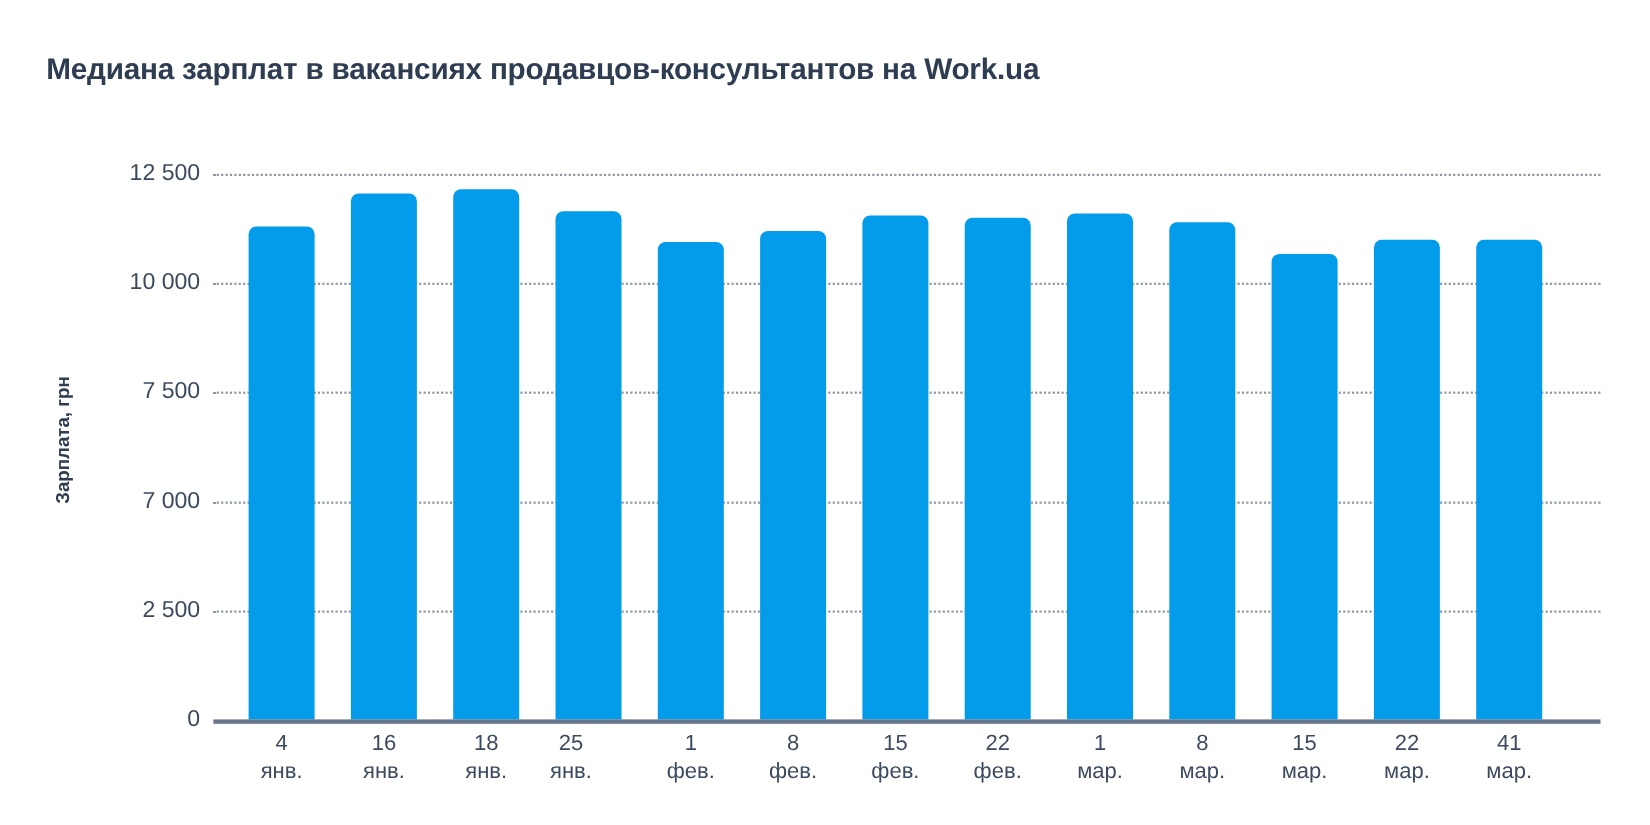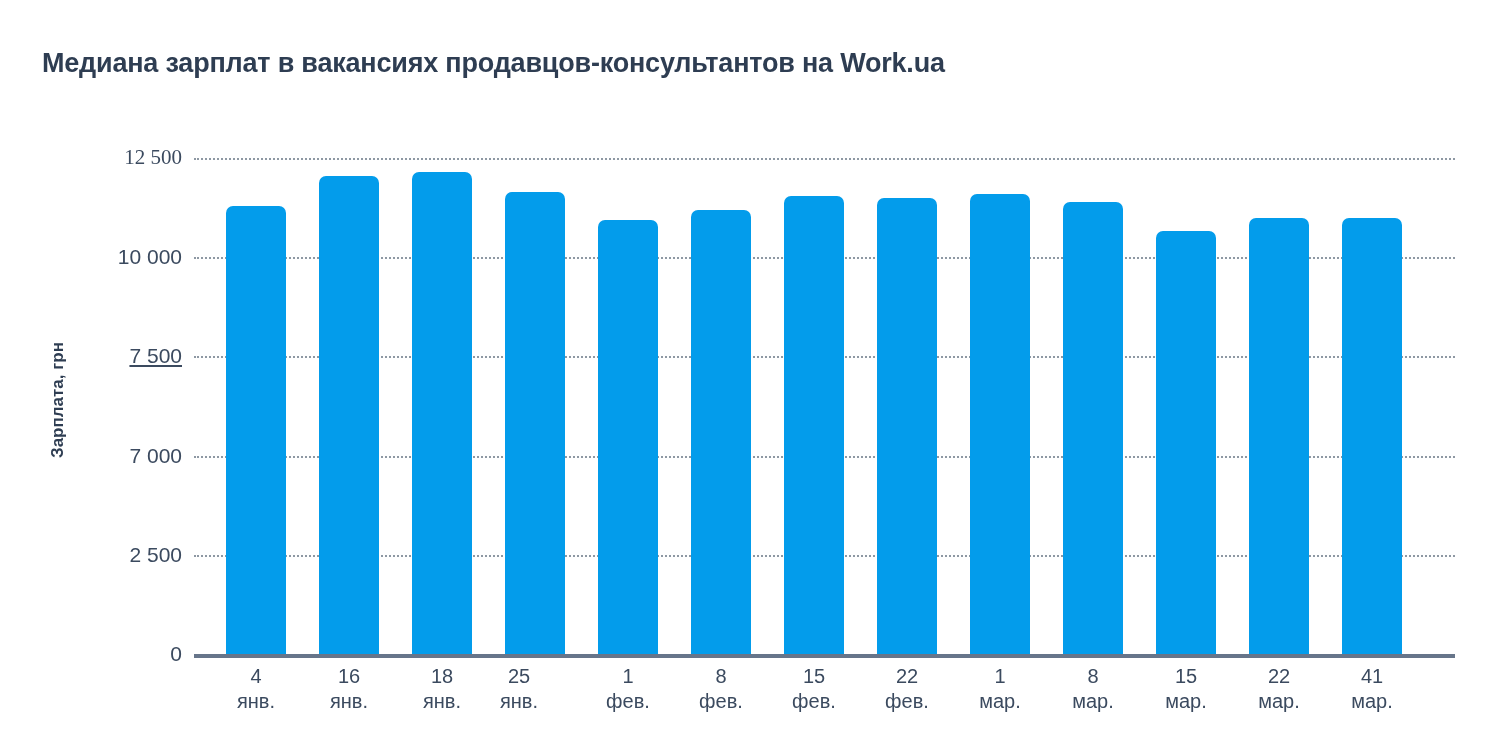--- a/index.html
+++ b/index.html
@@ -121,23 +121,23 @@
 </head>
 <body>
 
 <div id="chart-root">
 
   <div class="chart-title">Медиана зарплат в вакансиях продавцов-консультантов на Work.ua</div>
 
   <div class="y-axis-title">Зарплата, грн</div>
 
   <div id="y-tick-labels">
-      <div class="y-tick-label" style="top: 147px; font-family: Liberation Serif, serif;">12 500</div>
+      <div class="y-tick-label" style="top: 147px;">12 500</div>
       <div class="y-tick-label" style="top: 246.2px;">10 000</div>
-      <div class="y-tick-label" style="top: 345.4px; text-decoration: underline;">7 500</div>
+      <div class="y-tick-label" style="top: 345.4px;">7 500</div>
       <div class="y-tick-label" style="top: 444.6px;">7 000</div>
       <div class="y-tick-label" style="top: 543.8px;">2 500</div>
       <div class="y-tick-label" style="top: 643px;">0</div>
     </div>
 
   <div class="plot-area" id="plot-area">
     <div id="gridlines">
         <div class="gridline" style="top: 8px;"></div>
         <div class="gridline" style="top: 107.2px;"></div>
         <div class="gridline" style="top: 206.4px;"></div>

